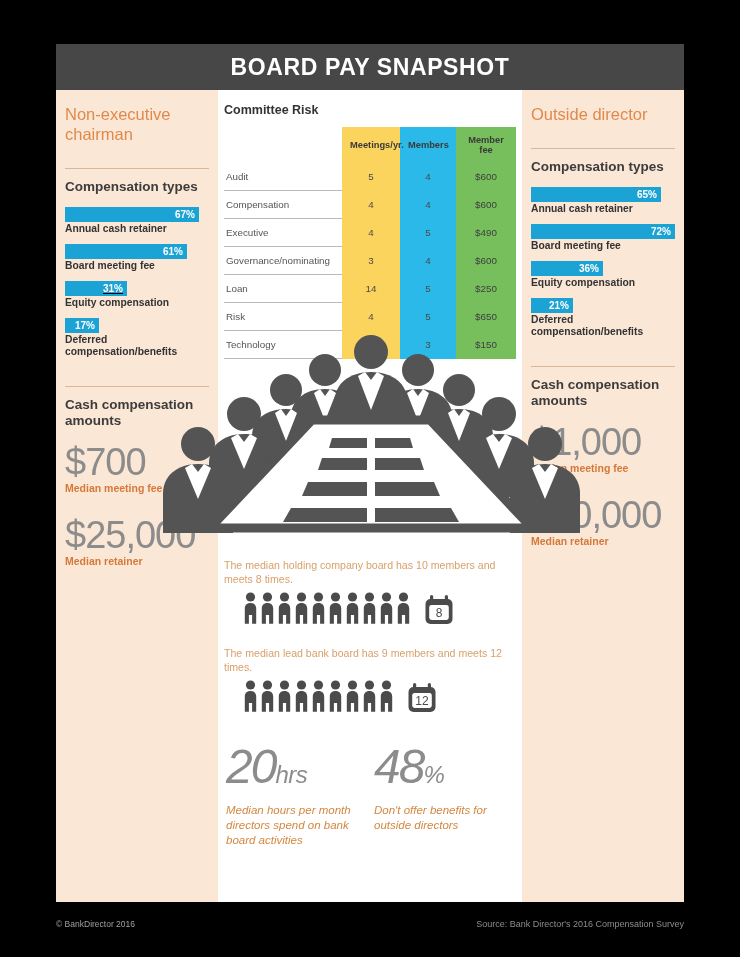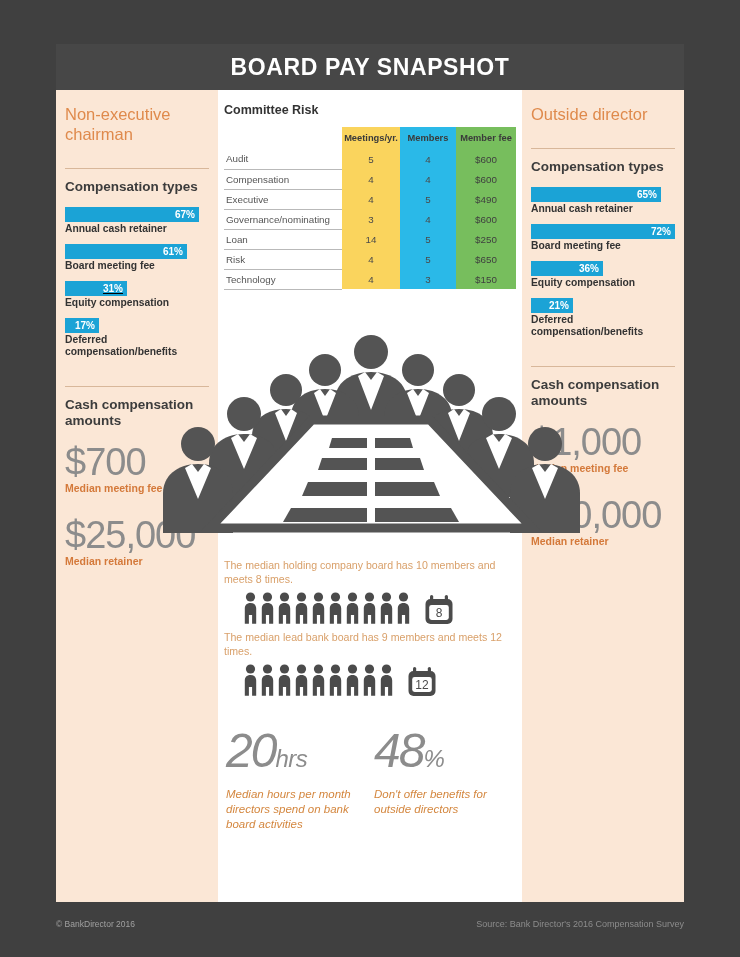--- a/index.html
+++ b/index.html
@@ -4,21 +4,21 @@
 <style>
   * { box-sizing: border-box; margin: 0; padding: 0; }
   html, body {
     width: 740px; height: 957px;
     background: #ffffff;
     font-family: "Liberation Sans", sans-serif;
   }
   #page {
     position: relative;
     width: 740px; height: 957px;
-    background: #404040;
+    background: #000000;
     overflow: hidden;
   }
 
   
   .header-bar {
     position: absolute;
     left: 56px; top: 44px;
     width: 628px; height: 46px;
     background: #474747;
     display: flex; align-items: center; justify-content: center;
@@ -116,21 +116,21 @@
   }
 
   
   table.fees {
     margin-top: 10px;
     margin-left: 6px;
     border-collapse: collapse;
     width: 292px;
     table-layout: fixed;
   }
-  table.fees th, table.fees td { padding: 0; }
+  table.fees th, table.fees td { padding: 8px; }
   table.fees col.c-name { width: 118px; }
   table.fees col.c-mtg  { width: 58px; }
   table.fees col.c-mem  { width: 56px; }
   table.fees col.c-fee  { width: 60px; }
 
   .hdr-cell {
     height: 22px;
     text-align: center;
     vertical-align: middle;
     font-size: 9.3px;
@@ -506,21 +506,21 @@
             </svg></span>
           <span class="cal"><svg width="30" height="32" viewBox="0 0 30 32">
               <rect x="6" y="1" width="3.2" height="7" rx="1.6" fill="#4b4b4b"></rect>
               <rect x="20.8" y="1" width="3.2" height="7" rx="1.6" fill="#4b4b4b"></rect>
               <rect x="1.5" y="5" width="27" height="25" rx="5" fill="#4b4b4b"></rect>
               <rect x="5.2" y="11" width="19.6" height="15" rx="2.4" fill="#ffffff"></rect>
               <text x="15" y="23" text-anchor="middle" font-family="Liberation Sans, sans-serif" font-size="12" fill="#4b4b4b">8</text>
             </svg></span>
         </div>
 
-      <div class="stat-note" style="">The median lead bank board has 9 members and meets 12 times.</div>
+      <div class="stat-note" style="margin-top:16px;">The median lead bank board has 9 members and meets 12 times.</div>
       <div class="people-row" id="people-lead">
           <span class="person"><svg width="13" height="34" viewBox="0 0 13 34">
               <circle cx="6.5" cy="5" r="4.6" fill="#4b4b4b"></circle>
               <path d="M6.5 11 C2.6 11 0.8 13.4 0.8 16.6 L0.8 31.8 L4.9 31.8 L4.9 23 L8.1 23 L8.1 31.8 L12.2 31.8 L12.2 16.6 C12.2 13.4 10.4 11 6.5 11 Z" fill="#4b4b4b"></path>
             </svg></span>
           <span class="person"><svg width="13" height="34" viewBox="0 0 13 34">
               <circle cx="6.5" cy="5" r="4.6" fill="#4b4b4b"></circle>
               <path d="M6.5 11 C2.6 11 0.8 13.4 0.8 16.6 L0.8 31.8 L4.9 31.8 L4.9 23 L8.1 23 L8.1 31.8 L12.2 31.8 L12.2 16.6 C12.2 13.4 10.4 11 6.5 11 Z" fill="#4b4b4b"></path>
             </svg></span>
           <span class="person"><svg width="13" height="34" viewBox="0 0 13 34">

